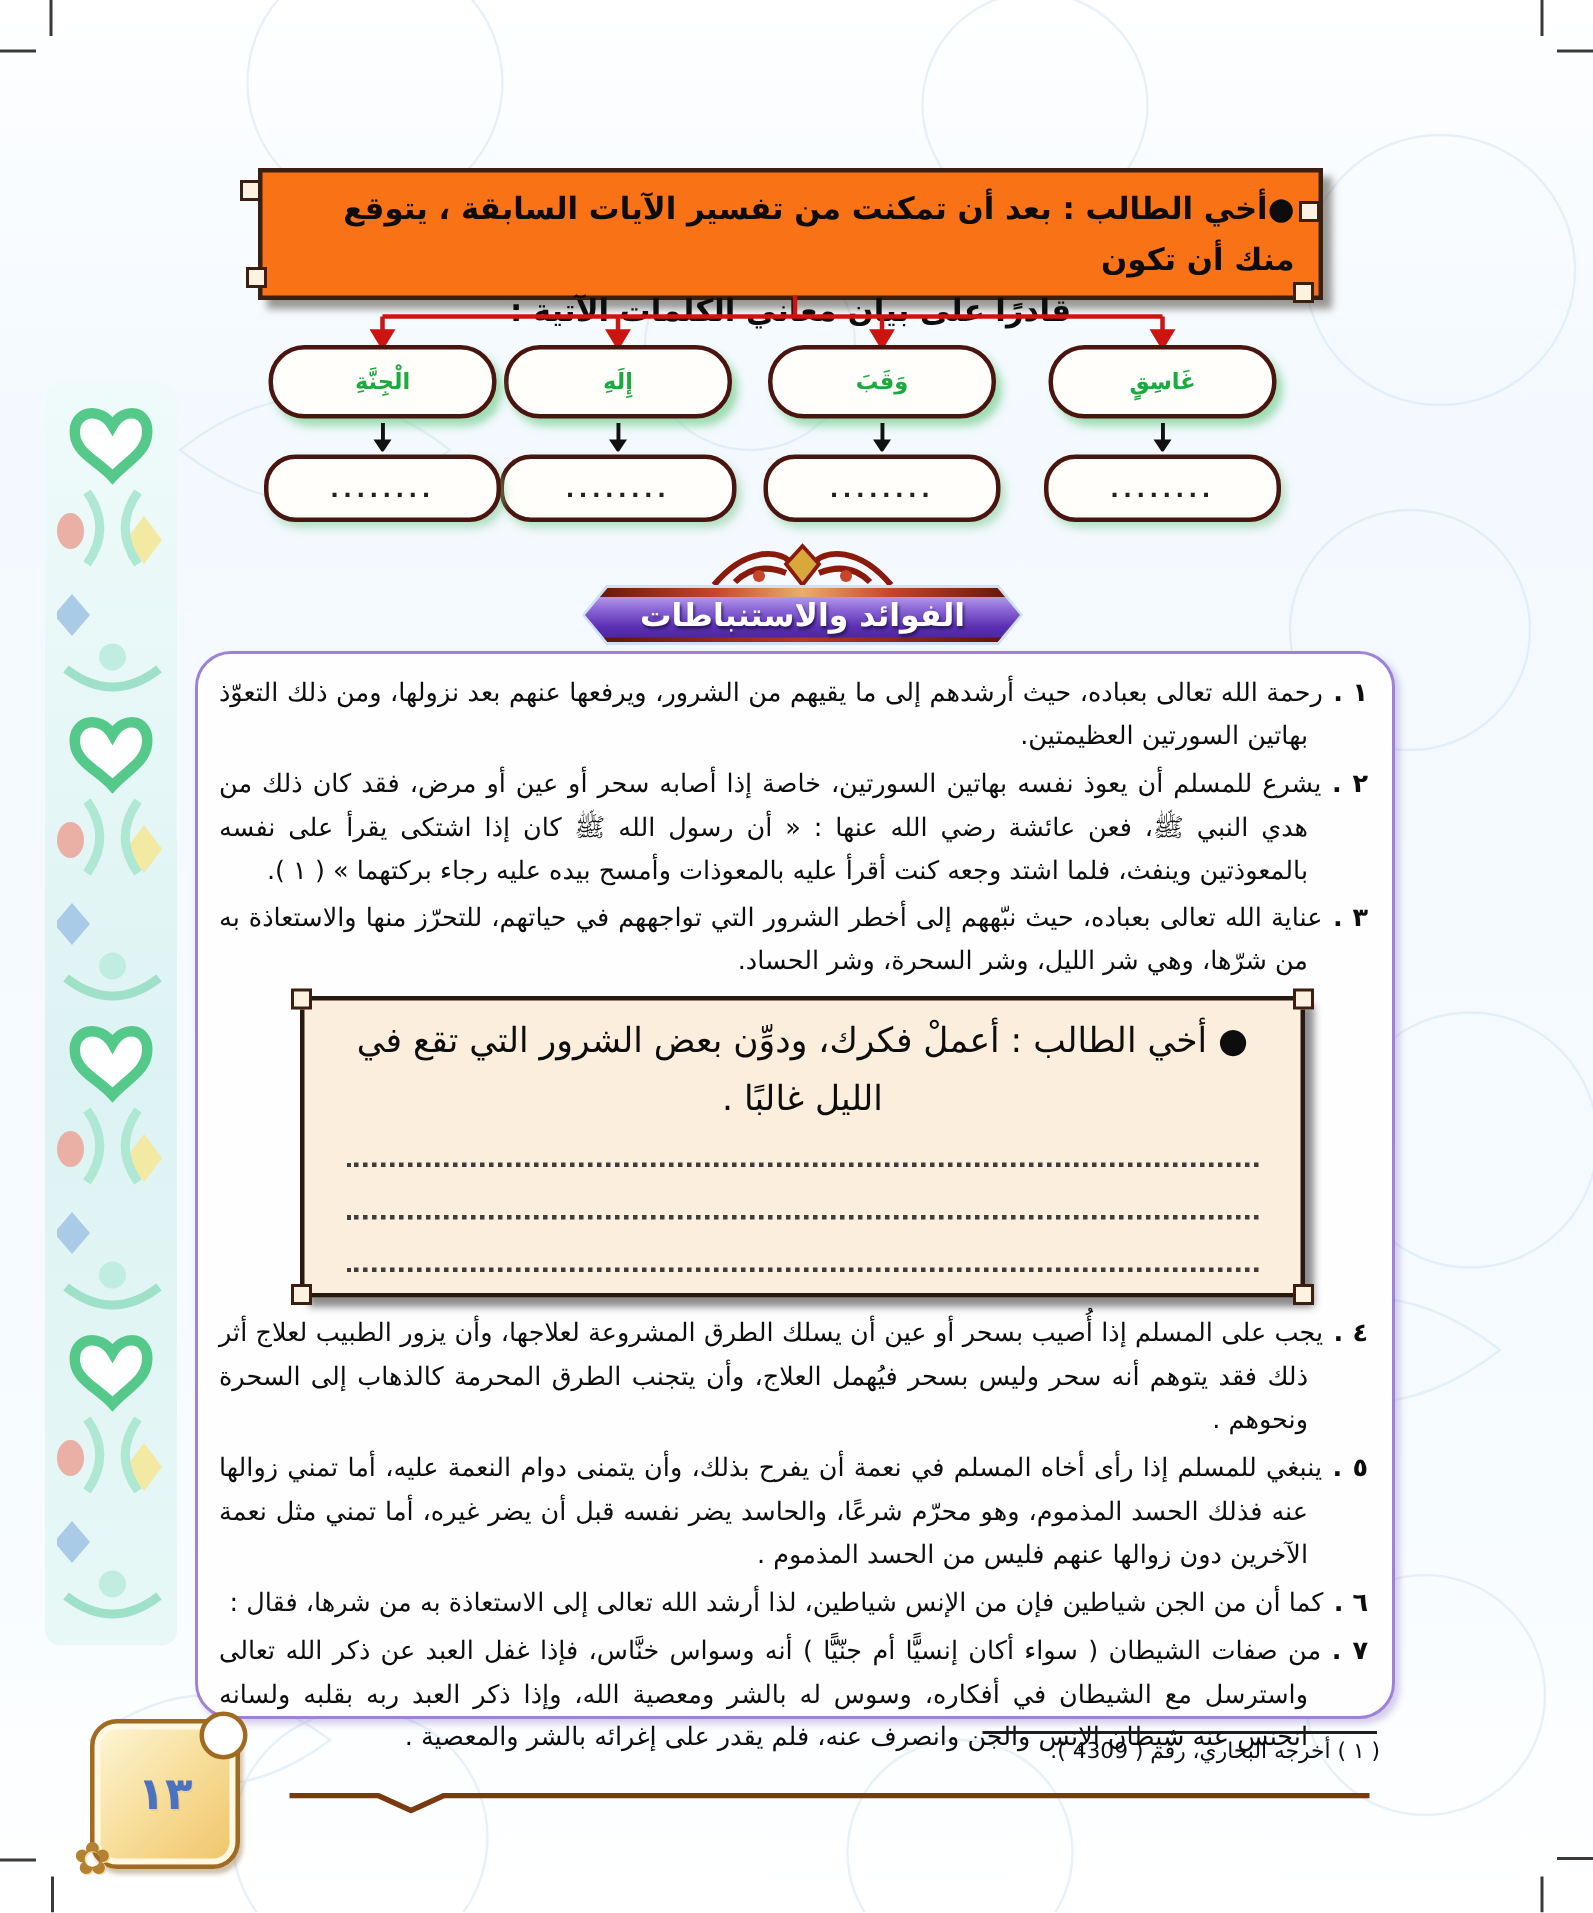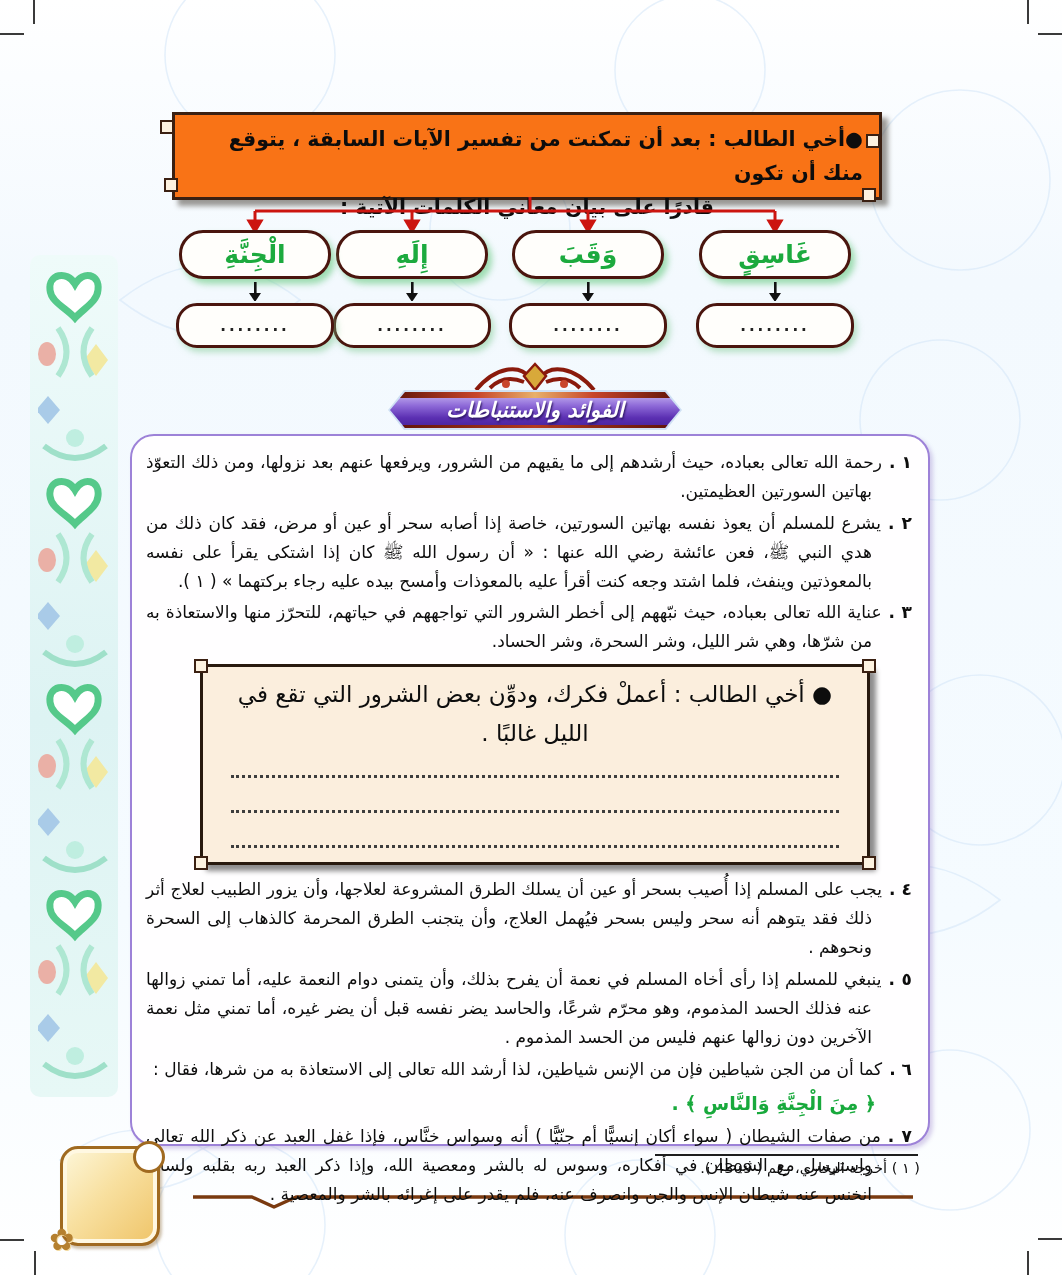--- a/index.html
+++ b/index.html
@@ -28,42 +28,42 @@
   #intro-box .l2{display:block;text-align:center;}
   .handle{width:10px;height:10px;background:#fdf2e0;border:2.5px solid #3b2012;z-index:4;}
 
   
   #overlay-svg{left:0;top:0;z-index:3;pointer-events:none;}
 
   
   .vcol{top:230px;width:166px;height:118px;z-index:3;display:flex;flex-direction:column;align-items:center;}
   .word-pill{width:146px;height:44px;border:3px solid #4a150e;border-radius:24px;background:#fffefb;
     display:flex;align-items:center;justify-content:center;
-    font-size:25px;font-weight:bold;color:#1caa3e;direction:rtl;
+    font-size:15px;font-weight:bold;color:#1caa3e;direction:rtl;
     box-shadow:4px 5px 6px rgba(110,205,135,.65);}
   .mini-arrow{margin:3px 0 2px;}
   .ans-pill{width:152px;height:40px;border:3px solid #4a150e;border-radius:21px;background:#fffefb;
     display:flex;align-items:center;justify-content:center;
     font-size:15px;letter-spacing:3px;color:#222;font-weight:bold;
     box-shadow:3px 4px 6px rgba(120,200,140,.5);}
 
   
   #ornament{left:468px;top:362px;z-index:3;}
   #banner-outer{left:388px;top:390px;width:294px;height:40px;z-index:3;background:#cfe0f4;
     clip-path:polygon(0 50%,16px 0,calc(100% - 16px) 0,100% 50%,calc(100% - 16px) 100%,16px 100%);}
   #banner{position:absolute;left:2px;top:2px;right:2px;bottom:2px;
     clip-path:polygon(0 50%,15px 0,calc(100% - 15px) 0,100% 50%,calc(100% - 15px) 100%,15px 100%);
     background:linear-gradient(180deg,#cdbbf4 0%,#8e6ad8 38%,#5b2fb2 72%,#47239b 100%);}
   #banner .band-top{position:absolute;top:0;left:0;right:0;height:6px;
     background:linear-gradient(90deg,#5c1208,#c8452a 30%,#e8b06a 50%,#c8452a 70%,#5c1208);}
   #banner .band-bot{position:absolute;bottom:0;left:0;right:0;height:3px;
     background:linear-gradient(90deg,#5c1208,#b43a20,#5c1208);}
   #banner .title{position:absolute;inset:0;display:flex;align-items:center;justify-content:center;
     color:#ffffff;font-weight:bold;font-size:21px;direction:rtl;
-    text-shadow:1px 2px 2px rgba(40,20,90,.85);font-style:italic;}
+    text-shadow:1px 2px 2px rgba(40,20,90,.85);}
 
   
   #main-box{left:130px;top:434px;width:800px;height:712px;z-index:3;background:#fffeff;
     border:2.5px solid #9d82d8;border-radius:24px;box-shadow:3px 3px 4px rgba(130,100,190,.3);
     padding:12px 16px 8px 14px;box-sizing:border-box;direction:rtl;
     font-size:17px;line-height:1.7;text-align:justify;}
   .item{margin:0 0 3px;padding-right:40px;text-indent:-40px;}
   .item .num{font-weight:bold;margin-inline-end:7px;}
   .verse{padding-right:36px;font-size:19px;font-weight:bold;color:#18a93c;margin:1px 0 3px;text-indent:0;}
 
@@ -248,21 +248,20 @@
 
   <p class="item">
     <span class="num">٤ .</span><span>يجب على المسلم إذا أُصيب بسحر أو عين أن يسلك الطرق المشروعة لعلاجها، وأن يزور الطبيب لعلاج أثر ذلك فقد يتوهم أنه سحر وليس بسحر فيُهمل العلاج، وأن يتجنب الطرق المحرمة كالذهاب إلى السحرة ونحوهم .</span>
   </p>
   <p class="item">
     <span class="num">٥ .</span><span>ينبغي للمسلم إذا رأى أخاه المسلم في نعمة أن يفرح بذلك، وأن يتمنى دوام النعمة عليه، أما تمني زوالها عنه فذلك الحسد المذموم، وهو محرّم شرعًا، والحاسد يضر نفسه قبل أن يضر غيره، أما تمني مثل نعمة الآخرين دون زوالها عنهم فليس من الحسد المذموم .</span>
   </p>
   <p class="item">
     <span class="num">٦ .</span><span>كما أن من الجن شياطين فإن من الإنس شياطين، لذا أرشد الله تعالى إلى الاستعاذة به من شرها، فقال :</span>
   </p>
-  <div class="verse">﴿ مِنَ الْجِنَّةِ وَالنَّاسِ ﴾ .</div>
   <p class="item">
     <span class="num">٧ .</span><span>من صفات الشيطان ( سواء أكان إنسيًّا أم جنّيًّا ) أنه وسواس خنَّاس، فإذا غفل العبد عن ذكر الله تعالى واسترسل مع الشيطان في أفكاره، وسوس له بالشر ومعصية الله، وإذا ذكر العبد ربه بقلبه ولسانه انخنس عنه شيطان الإنس والجن وانصرف عنه، فلم يقدر على إغرائه بالشر والمعصية .</span>
   </p>
 </div>
 
 <div id="footnote-sep" class="abs"></div>
 <div id="footnote" class="abs">( ١ ) أخرجه البخاري، رقم ( 4309 ).</div>
 
 <div id="page-badge" class="abs">
   <div class="notch"></div>
@@ -379,14 +378,15 @@
   
   
   
   
   
   
   
   
   
   
+  <span class="pnum" style="position:absolute;inset:0;display:flex;align-items:center;justify-content:center;font-size:30px;font-weight:bold;color:#4a72c0;text-shadow:1px 1px 0 #e8d08a;">١٣</span>
   <span class="flower">✿</span>
 </div>
 
 </body></html>

